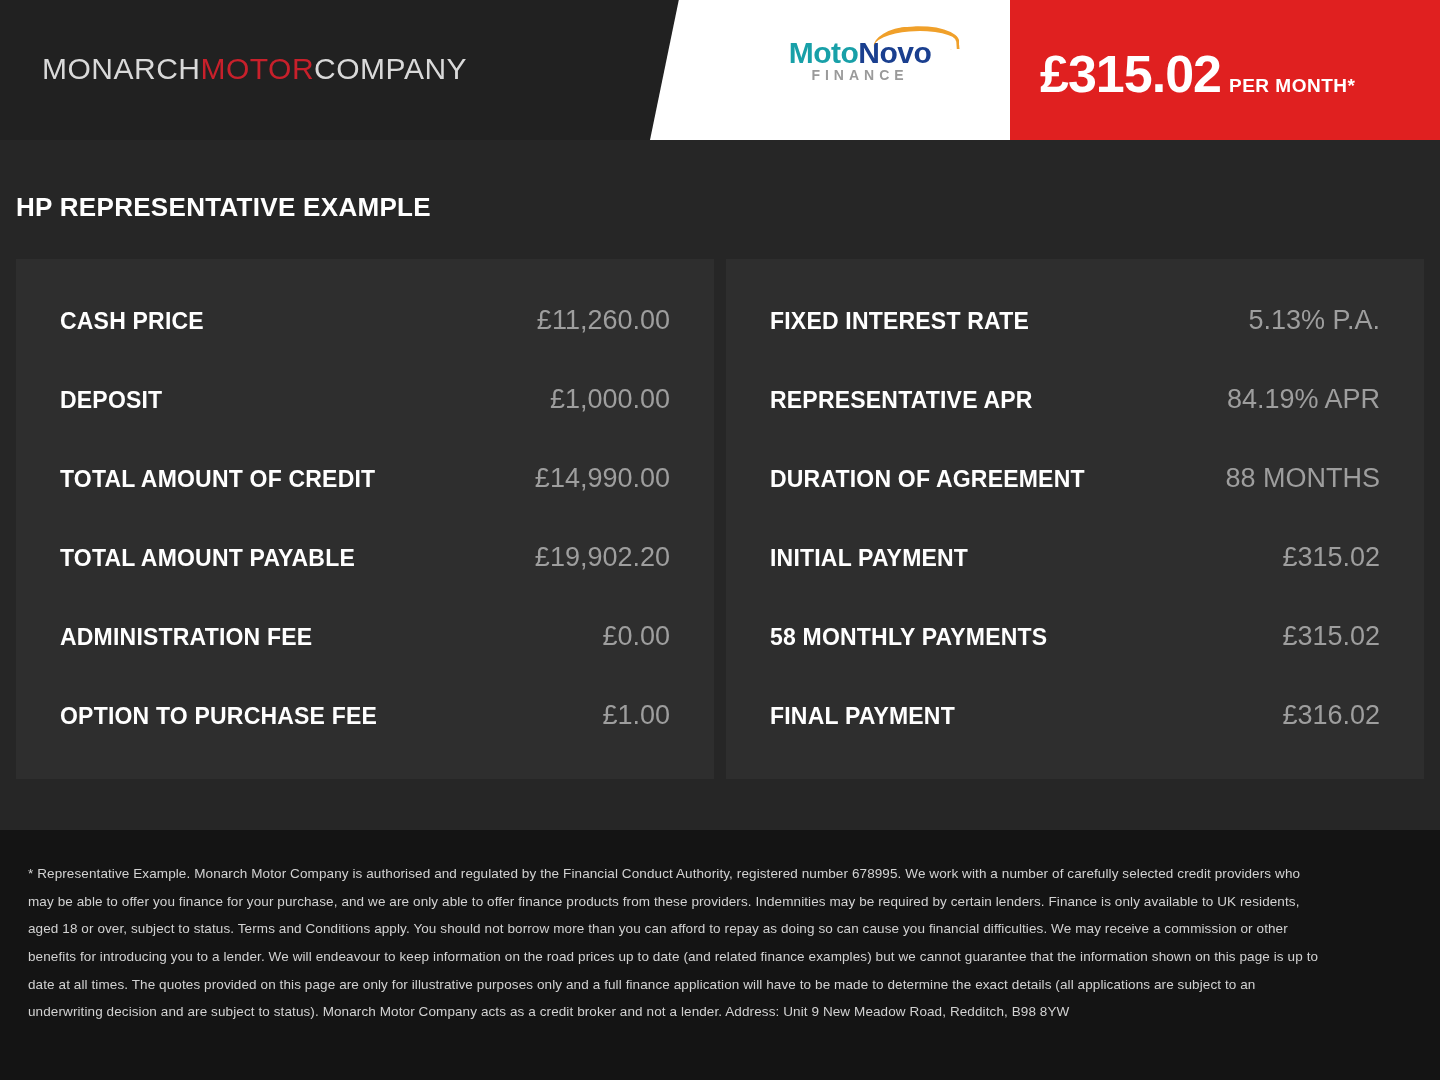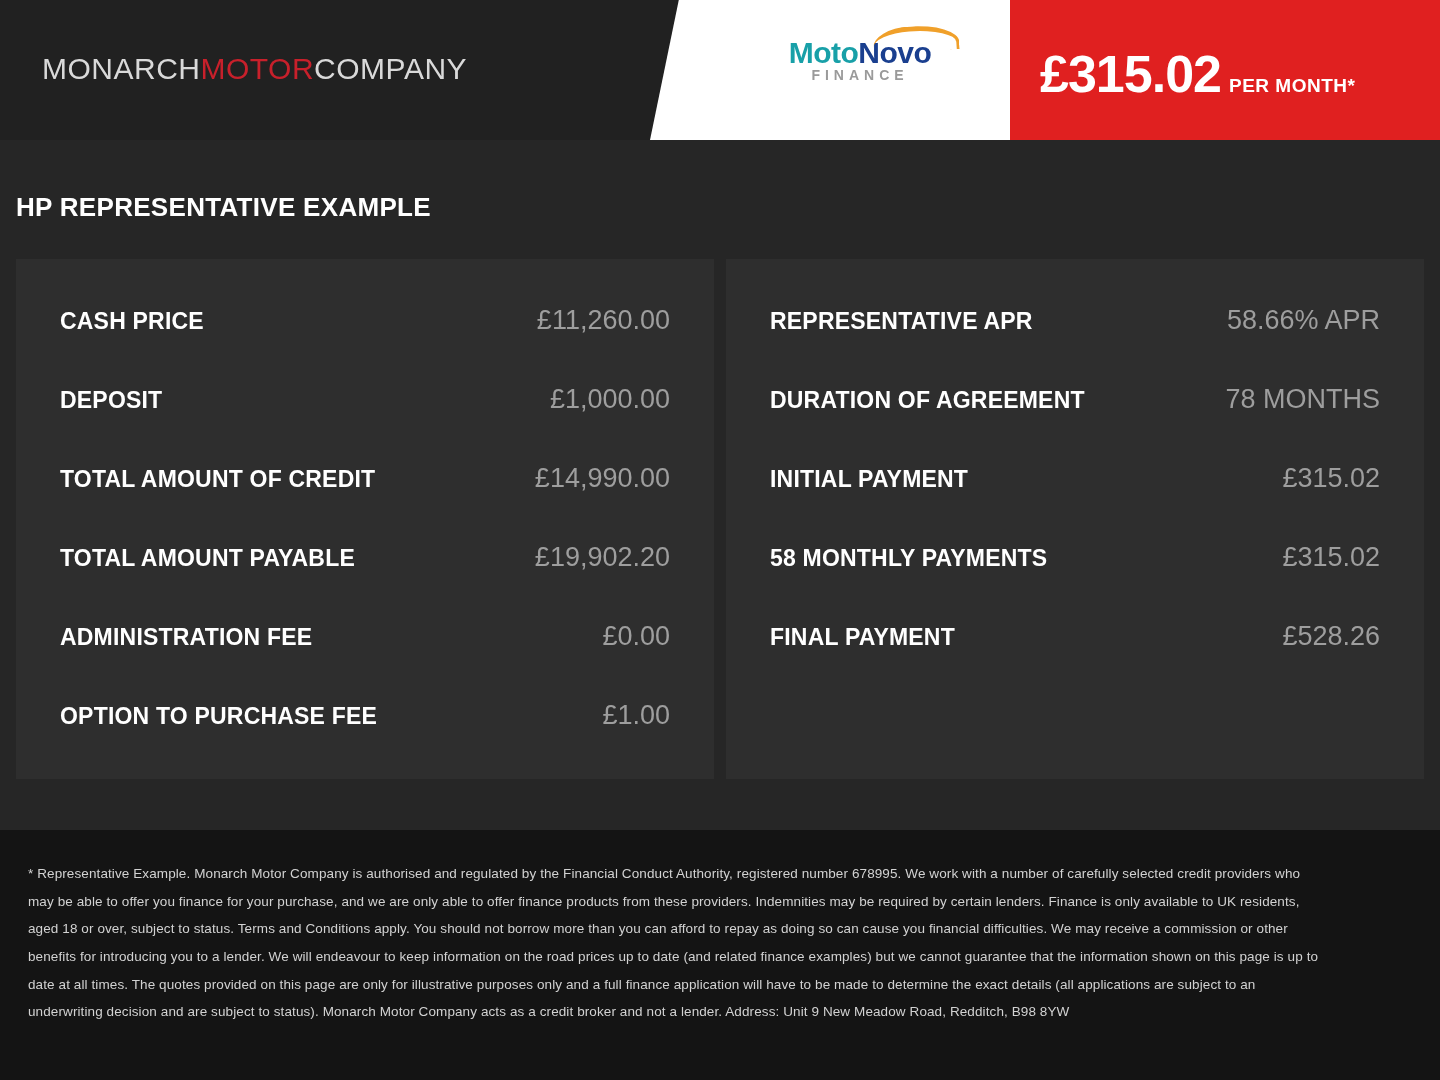--- a/index.html
+++ b/index.html
@@ -227,38 +227,42 @@
           <span class="value">£0.00</span>
         </div>
         <div class="row">
           <span class="label">OPTION TO PURCHASE FEE</span>
           <span class="value">£1.00</span>
         </div>
       </div>
 
       <div class="panel right">
         <div class="row">
+          <span class="label">FIXED INTEREST RATE</span>
+          <span class="value">5.13% P.A.</span>
+        </div>
+        <div class="row">
           <span class="label">REPRESENTATIVE APR</span>
-          <span class="value">58.66% APR</span>
+          <span class="value">84.19% APR</span>
         </div>
         <div class="row">
           <span class="label">DURATION OF AGREEMENT</span>
-          <span class="value">78 MONTHS</span>
+          <span class="value">88 MONTHS</span>
         </div>
         <div class="row">
           <span class="label">INITIAL PAYMENT</span>
           <span class="value">£315.02</span>
         </div>
         <div class="row">
           <span class="label">58 MONTHLY PAYMENTS</span>
           <span class="value">£315.02</span>
         </div>
         <div class="row">
           <span class="label">FINAL PAYMENT</span>
-          <span class="value">£528.26</span>
+          <span class="value">£316.02</span>
         </div>
       </div>
 
     </div>
   </div>
 
   <div class="footer">
     <p class="disclaimer">* Representative Example. Monarch Motor Company is authorised and regulated by the Financial Conduct Authority, registered number 678995. We work with a number of carefully selected credit providers who may be able to offer you finance for your purchase, and we are only able to offer finance products from these providers. Indemnities may be required by certain lenders. Finance is only available to UK residents, aged 18 or over, subject to status. Terms and Conditions apply. You should not borrow more than you can afford to repay as doing so can cause you financial difficulties. We may receive a commission or other benefits for introducing you to a lender. We will endeavour to keep information on the road prices up to date (and related finance examples) but we cannot guarantee that the information shown on this page is up to date at all times. The quotes provided on this page are only for illustrative purposes only and a full finance application will have to be made to determine the exact details (all applications are subject to an underwriting decision and are subject to status). Monarch Motor Company acts as a credit broker and not a lender. Address: Unit 9 New Meadow Road, Redditch, B98 8YW</p>
   </div>
 

